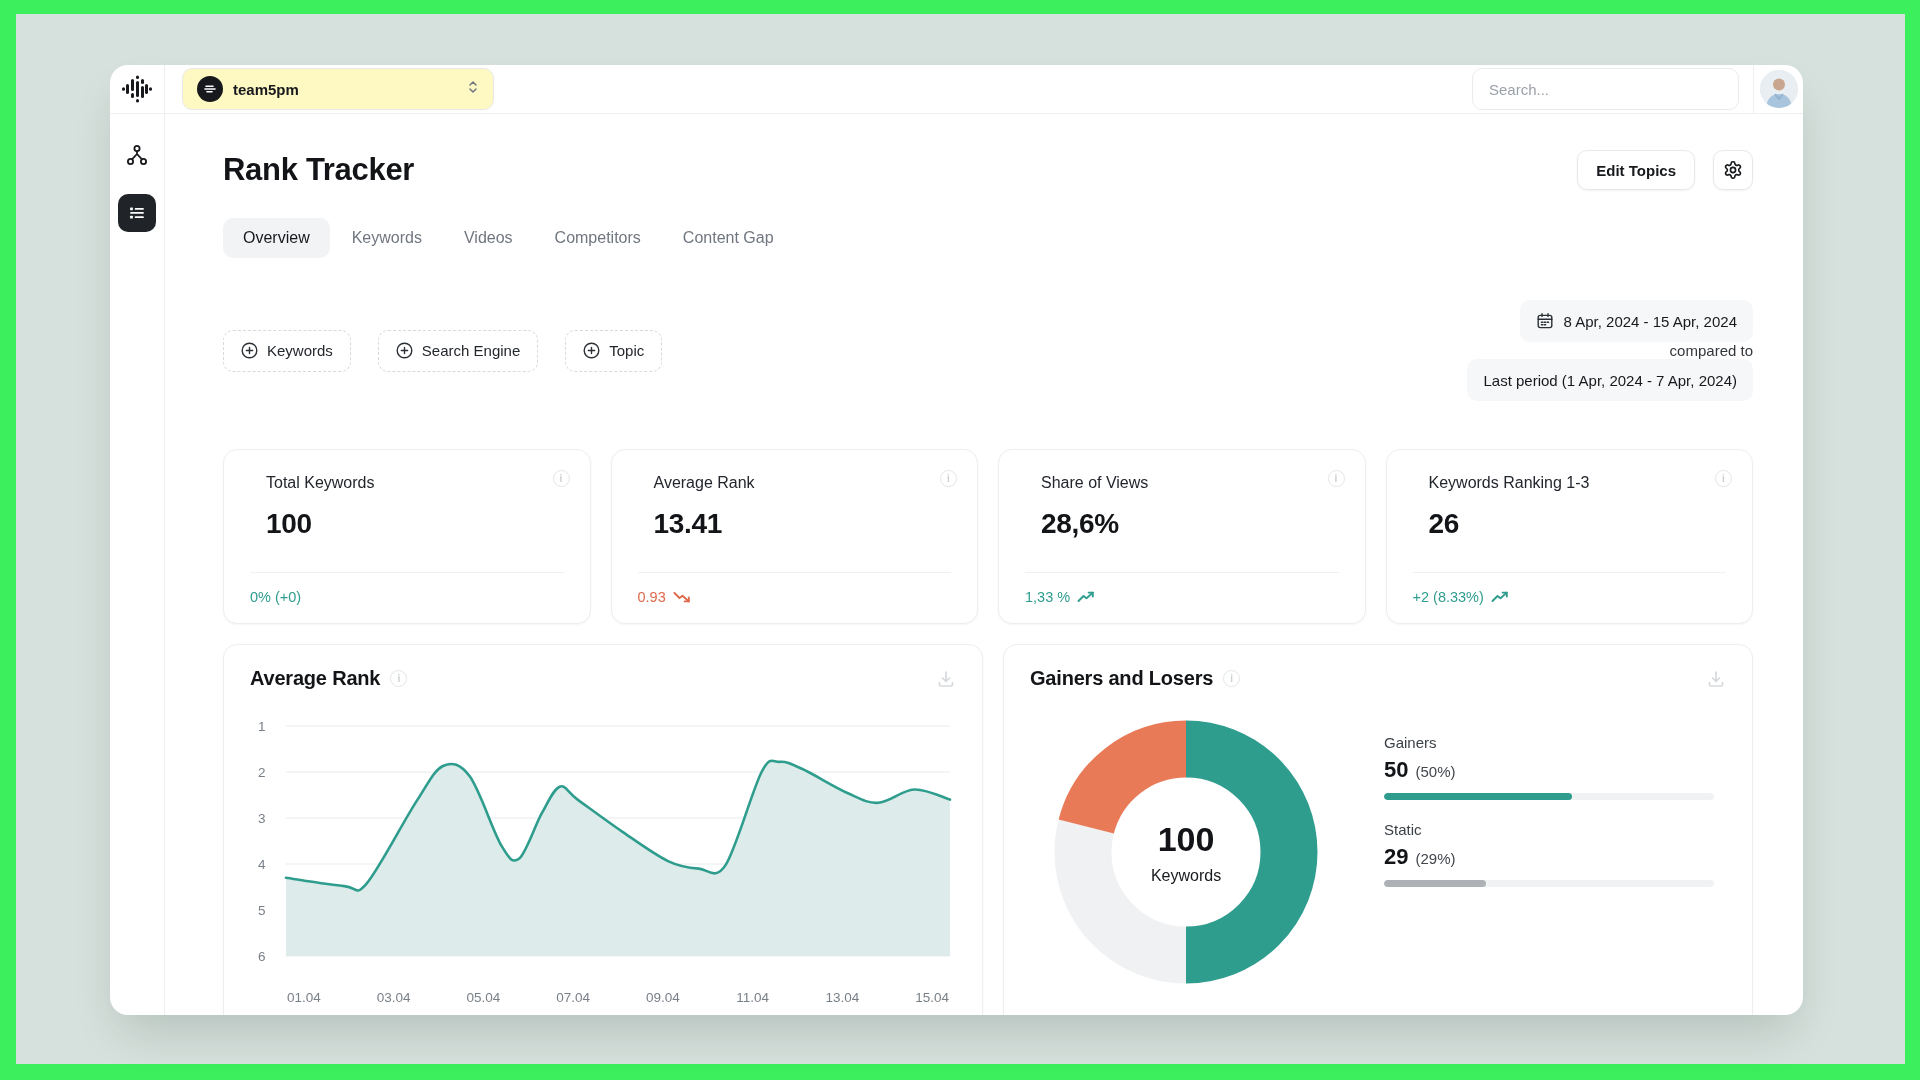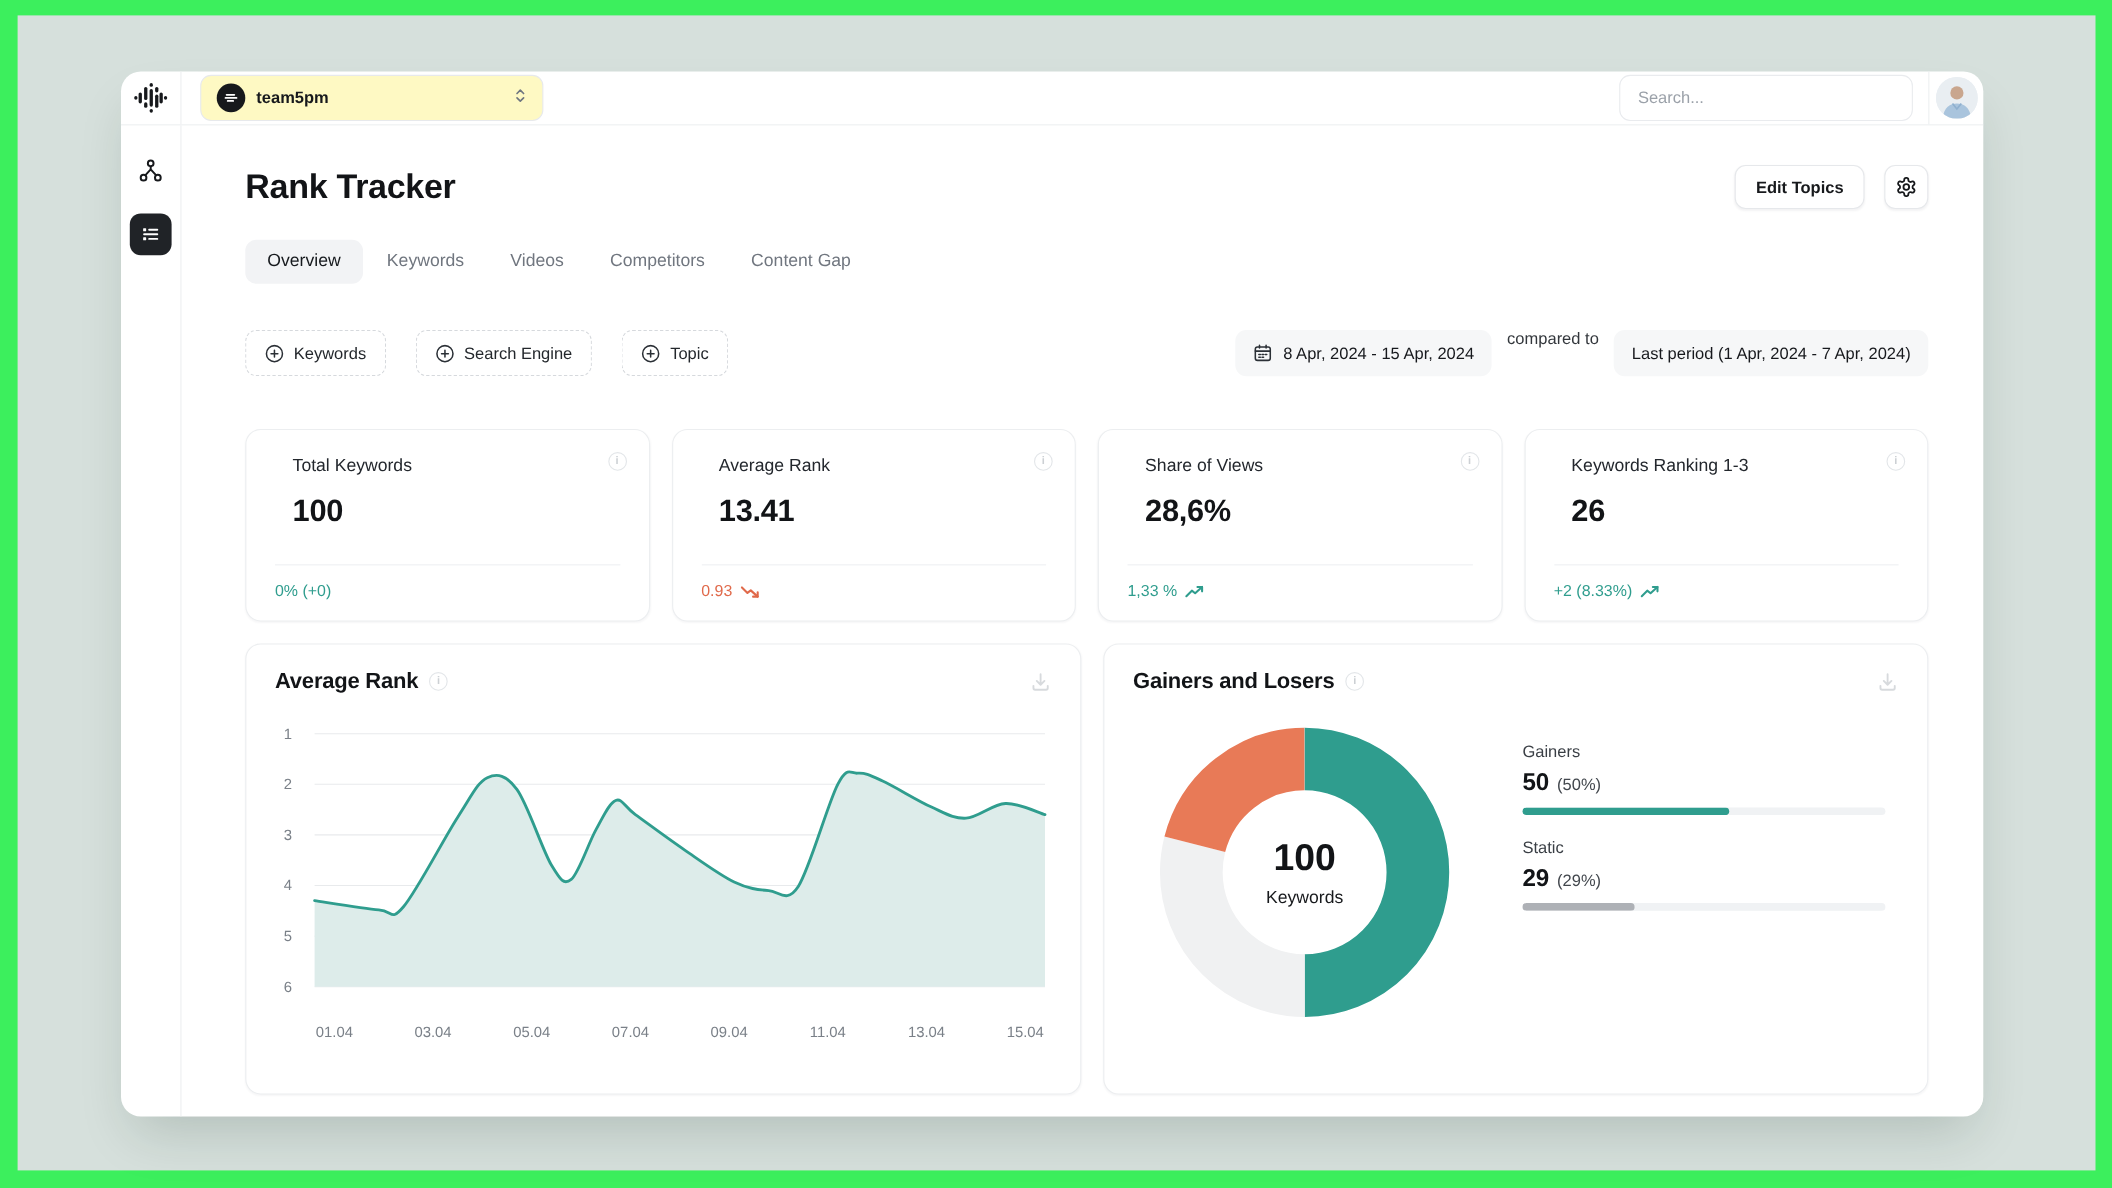--- a/index.html
+++ b/index.html
@@ -34,21 +34,21 @@
   .btn { background:#fff; border:1px solid #e6e8eb; border-radius:10px; height:40px; font-size:15px; font-weight:600; color:#17191c; cursor:pointer; box-shadow:0 1px 2px rgba(16,24,40,.05); font-family:"Liberation Sans",sans-serif; }
   .btn-edit { padding:4px 18px; }
   .btn-icon { width:40px; display:flex; align-items:center; justify-content:center; }
 
   .tabs { margin-top:26px; display:flex; gap:2px; }
   .tab { padding:11px 20px; border-radius:10px; font-size:16px; color:#70767f; cursor:pointer; background:transparent; border:none; font-family:"Liberation Sans",sans-serif; }
   .tab.active { background:#f2f3f5; color:#16191d; font-weight:500; }
 
   .filter-row { margin-top:42px; display:flex; align-items:center; }
   .add-btn { display:flex; align-items:center; gap:9px; height:42px; padding:0 17px; border:1px dashed #d6d9dd; border-radius:10px; font-size:15px; color:#23272c; background:#fff; margin-right:27px; cursor:pointer; font-family:"Liberation Sans",sans-serif; }
-  .date-group { margin-left:auto; display:flex; align-items:flex-start; gap:14px; }
+  .date-group { margin-left:auto; display:flex; align-items:flex-end; gap:0;flex-direction:column; }
   .date-btn { height:42px; padding:0 16px; background:#f6f7f8; border:none; border-radius:10px; display:flex; align-items:center; gap:10px; font-size:15px; color:#17191d; cursor:pointer; font-family:"Liberation Sans",sans-serif; }
   .compared { font-size:15px; color:#33373c; }
 
   .stats { margin-top:24px; display:grid; grid-template-columns:repeat(4,1fr); gap:20px; }
   .stat-card { height:175px; border:1px solid #eceef0; border-radius:14px; background:#fff; padding:24px 42px; position:relative; box-shadow:0 1px 2px rgba(16,24,40,.04);margin-top:24px; }
   .stat-title { font-size:16px; color:#23272d; }
   .info-ic { position:absolute; top:20px; right:20px; }
   .info-circle { width:17px; height:17px; border:1.5px solid #e3e6e9; border-radius:50%; color:#ccd0d4; font-size:10px; font-weight:700; display:flex; align-items:center; justify-content:center; font-style:normal; }
   .stat-value { margin-top:16px; font-size:28px; font-weight:700; color:#121417; letter-spacing:-.3px; }
   .stat-divider { position:absolute; left:26px; right:26px; top:122px; border-top:1px solid #eef0f2; }

